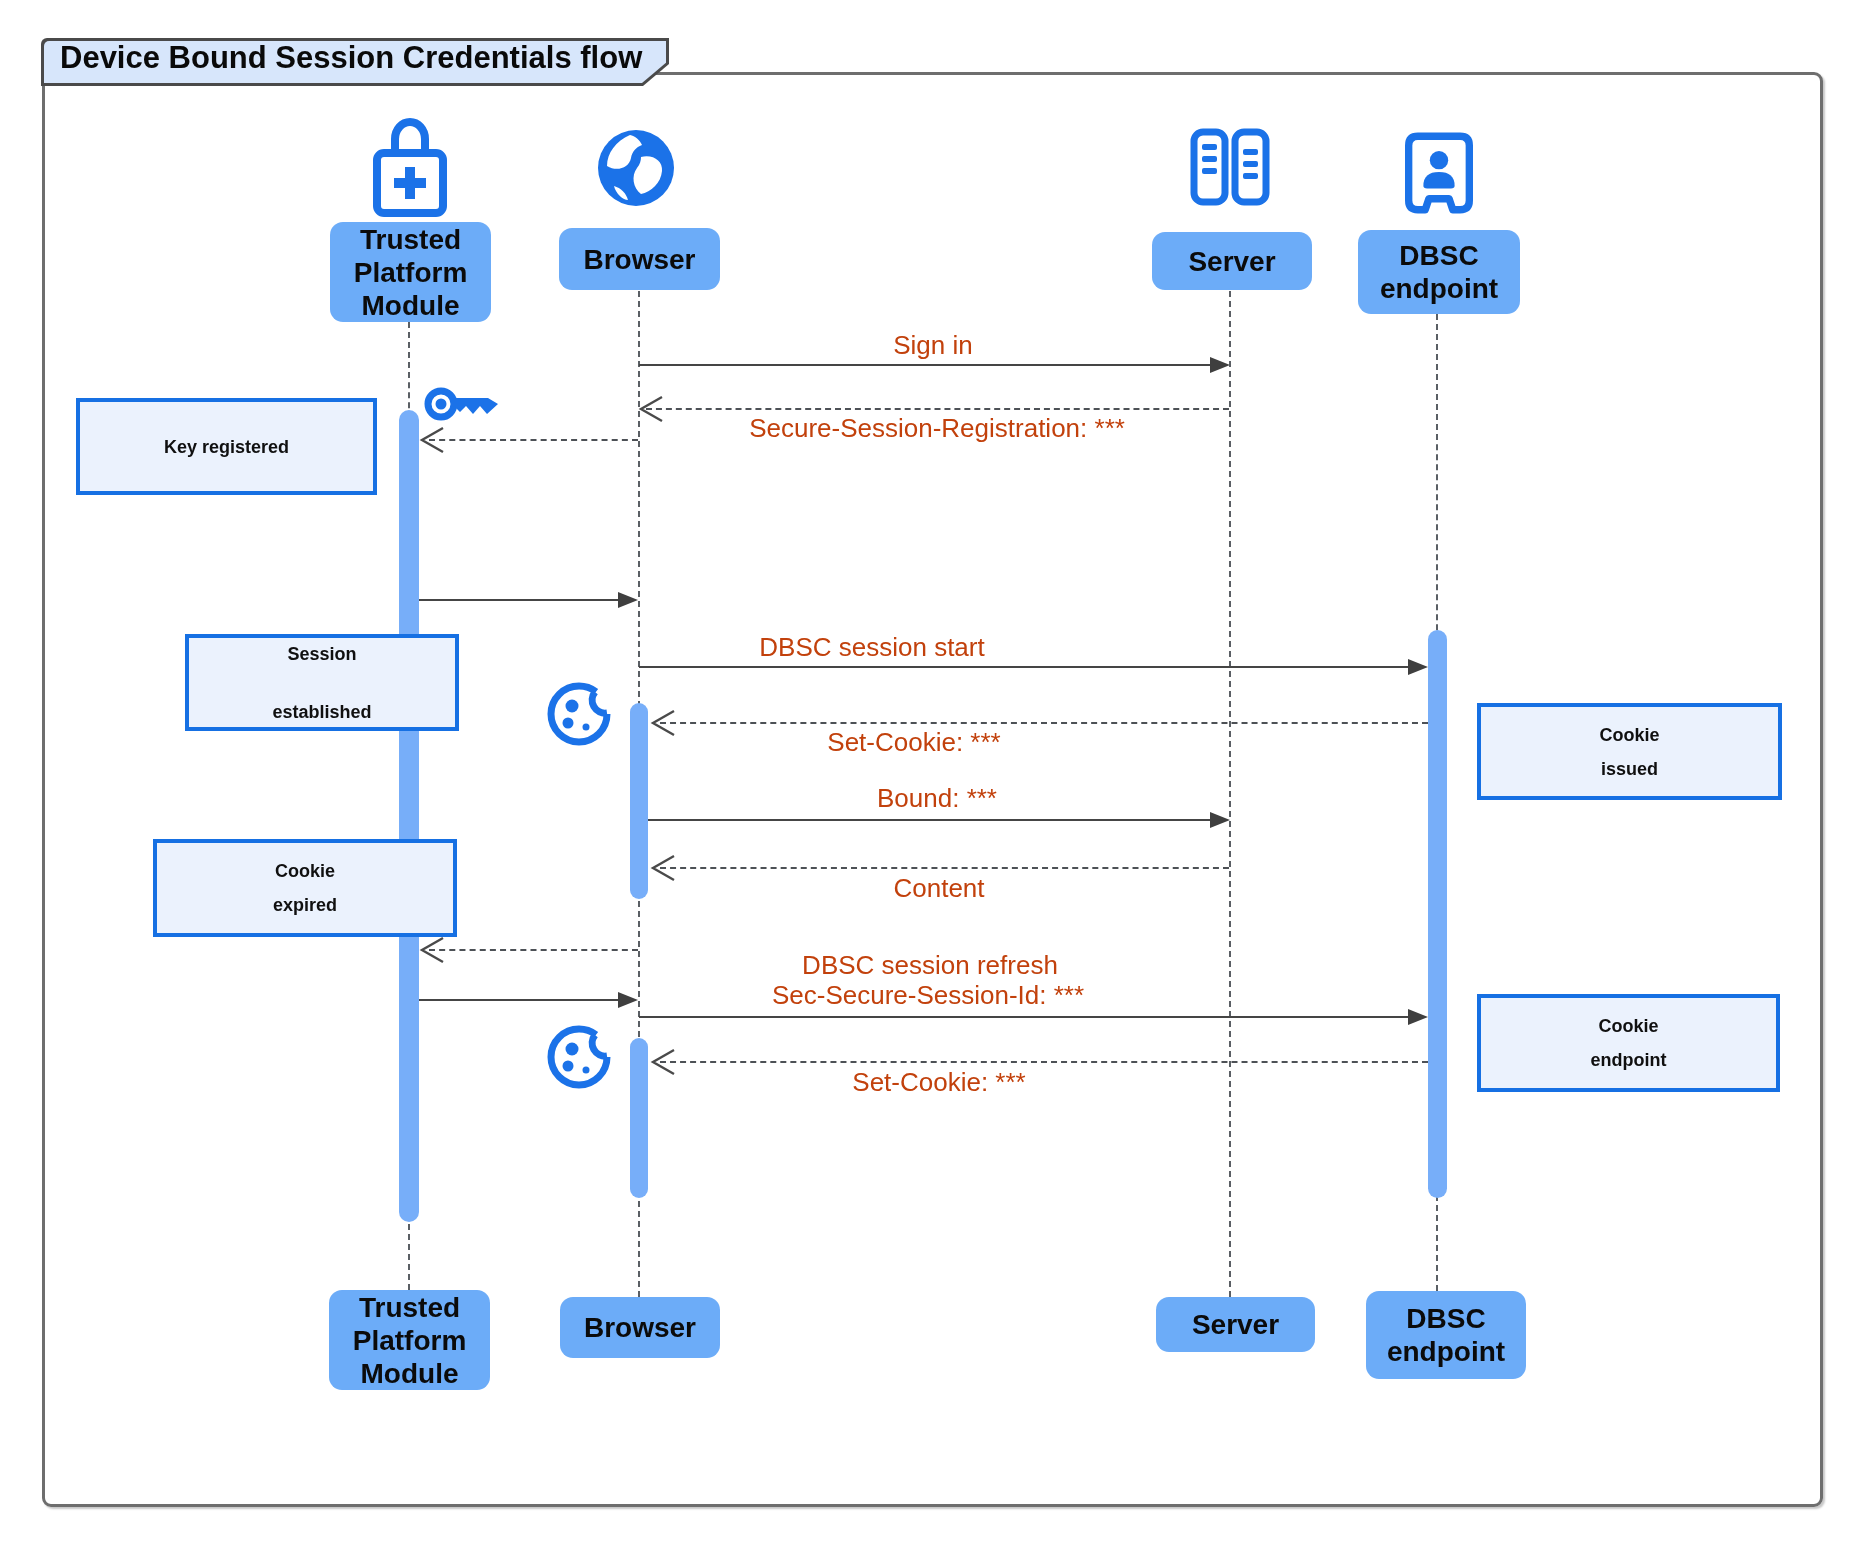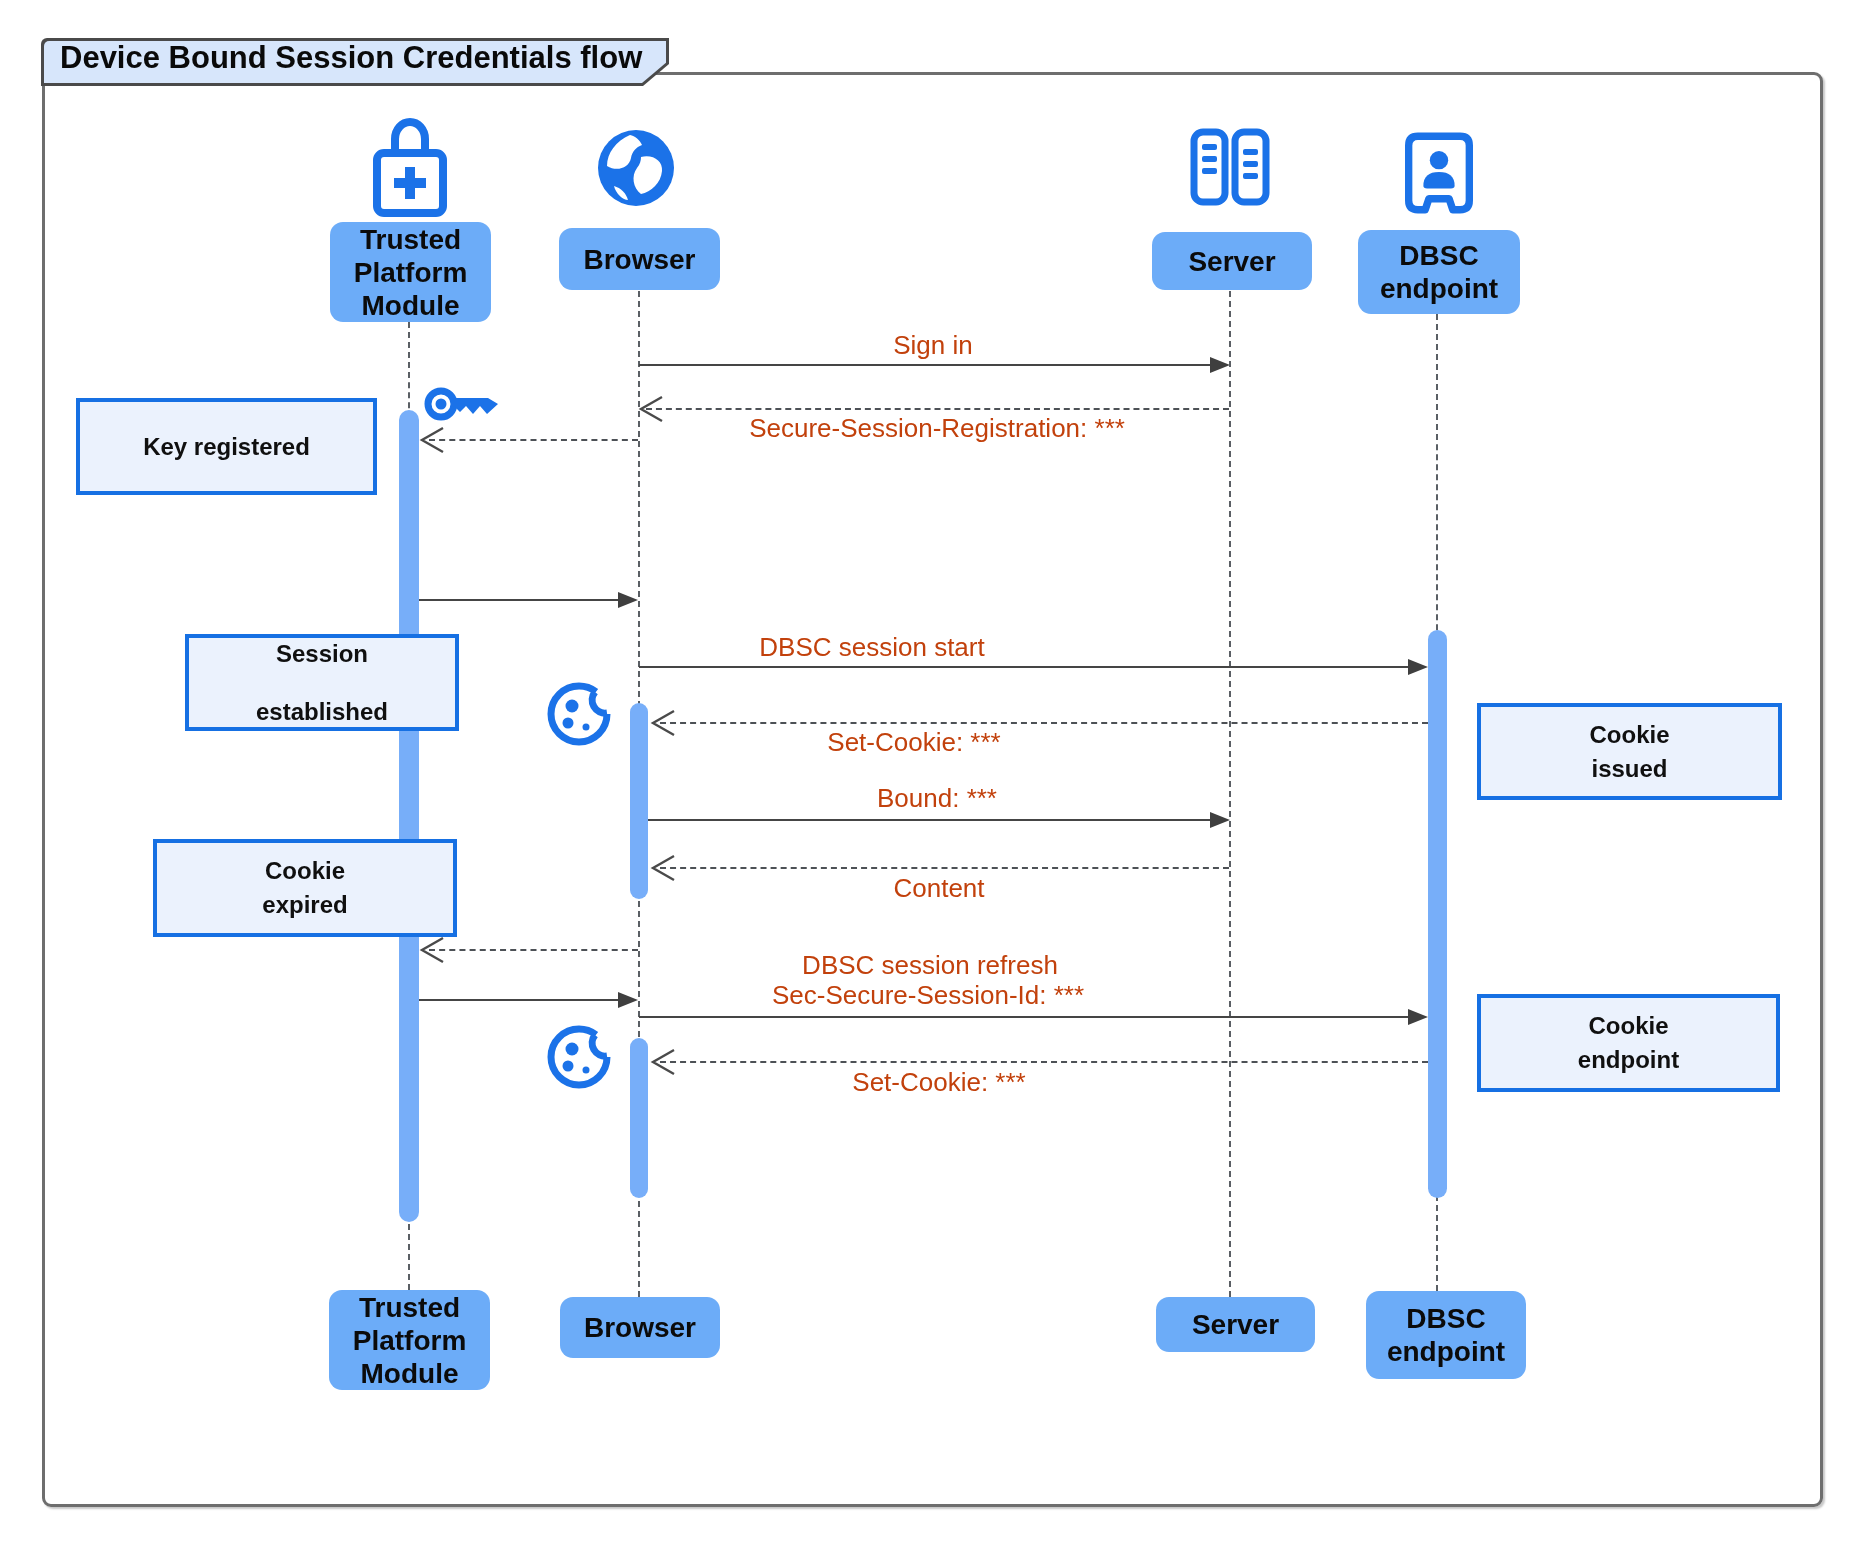--- a/index.html
+++ b/index.html
@@ -10,21 +10,21 @@
   .tab-back{position:absolute;left:41px;top:38px;width:628px;height:48px;background:#4a4a4a;
          clip-path:polygon(0 0,100% 0,100% 54%,calc(100% - 26px) 100%,0 100%);border-radius:6px 0 0 0;}
   .tab-fill{position:absolute;left:44px;top:41px;width:622px;height:42px;background:#d7e6fb;
          clip-path:polygon(0 0,100% 0,100% 52%,calc(100% - 24px) 100%,0 100%);border-radius:5px 0 0 0;}
   .tab-title{position:absolute;left:60px;top:40px;font-size:31px;font-weight:bold;color:#0a0a0a;white-space:nowrap;}
   .lifeline{position:absolute;width:0;border-left:2px dashed #5a5f64;}
   .bar{position:absolute;background:#77aef9;border-radius:10px;}
   .pbox{position:absolute;background:#6cacf8;border-radius:13px;display:flex;flex-direction:column;
         align-items:center;justify-content:center;font-weight:bold;font-size:28px;line-height:33px;color:#0b0b0b;text-align:center;}
   .note{position:absolute;background:#ebf2fd;border:4px solid #1670e3;display:flex;flex-direction:column;
-        align-items:center;justify-content:center;font-weight:bold;font-size:24px;line-height:34px;color:#101010;text-align:center;box-sizing:border-box;}
+        align-items:center;justify-content:center;font-weight:bold;font-size:18px;line-height:34px;color:#101010;text-align:center;box-sizing:border-box;}
   .line-solid{position:absolute;height:0;border-top:2px solid #454545;}
   .line-dashed{position:absolute;height:0;border-top:2px dashed #4d5156;}
   .head-r{position:absolute;width:0;height:0;border-left:20px solid #3f3f3f;
           border-top:8px solid transparent;border-bottom:8px solid transparent;}
   .vhead{position:absolute;width:28px;height:30px;}
   .vhead polyline{fill:none;stroke:#4a4a4a;stroke-width:2.4px;}
   .mlabel{position:absolute;transform:translateX(-50%);white-space:nowrap;font-size:26px;color:#c2410c;line-height:30px;}
   .mlabel.mono{font-family:Liberation Sans, sans-serif;color:#c2410c;}
   .icon{position:absolute;}
   .ic-stroke{stroke:#1b72e8;fill:none;}

